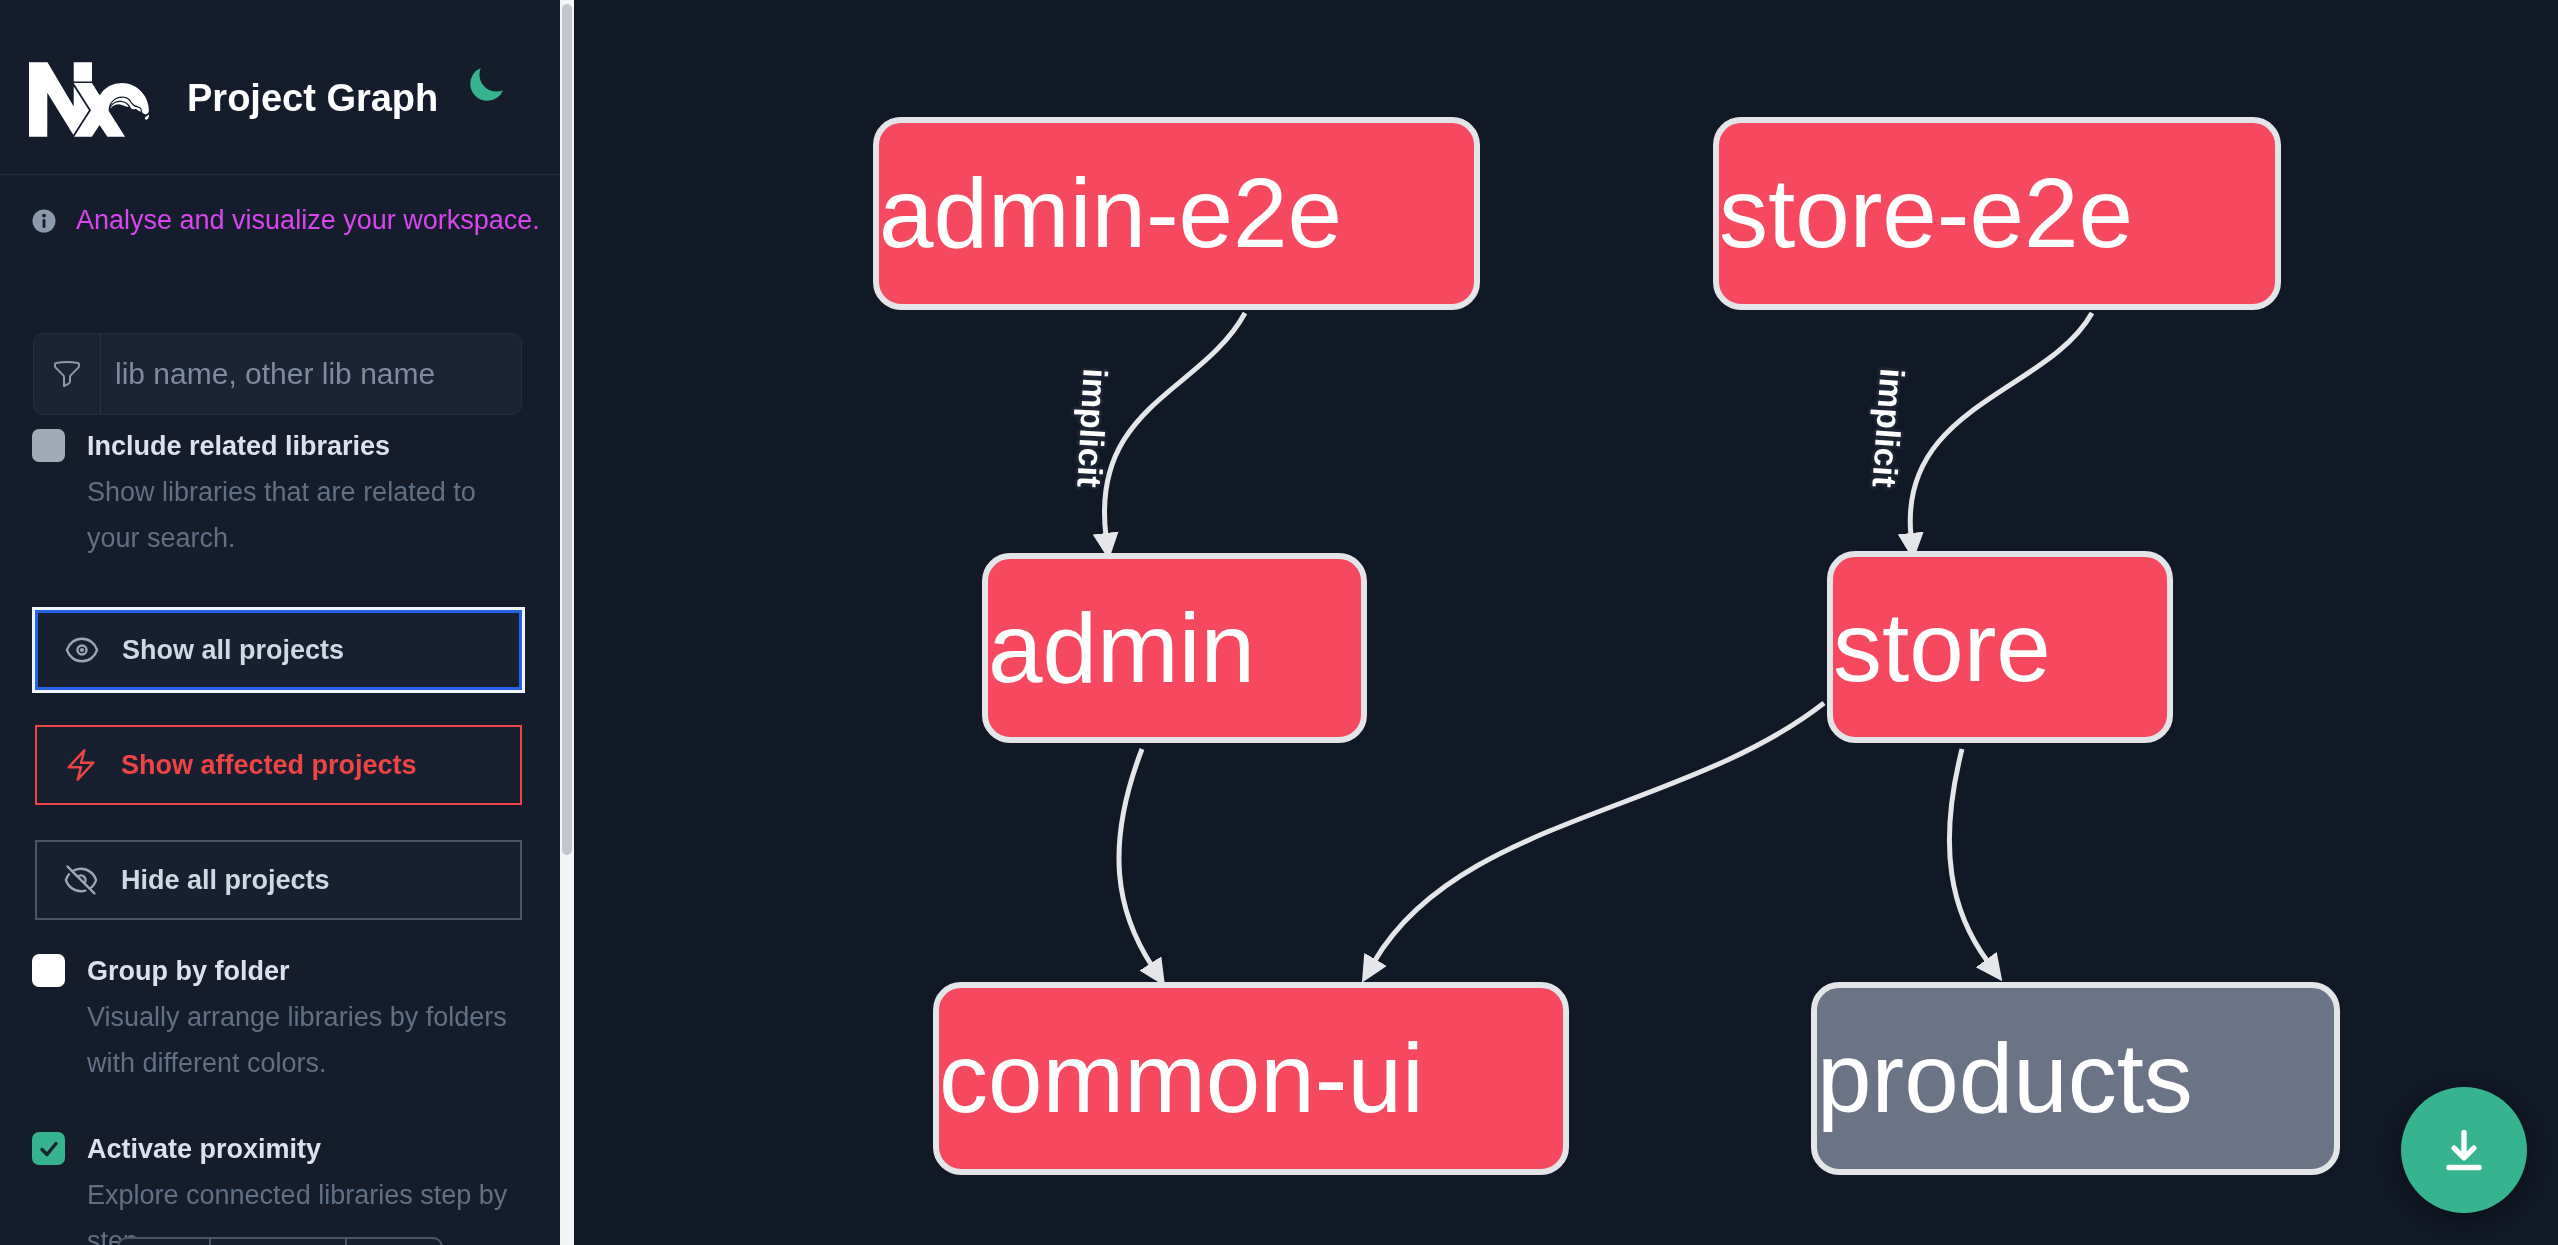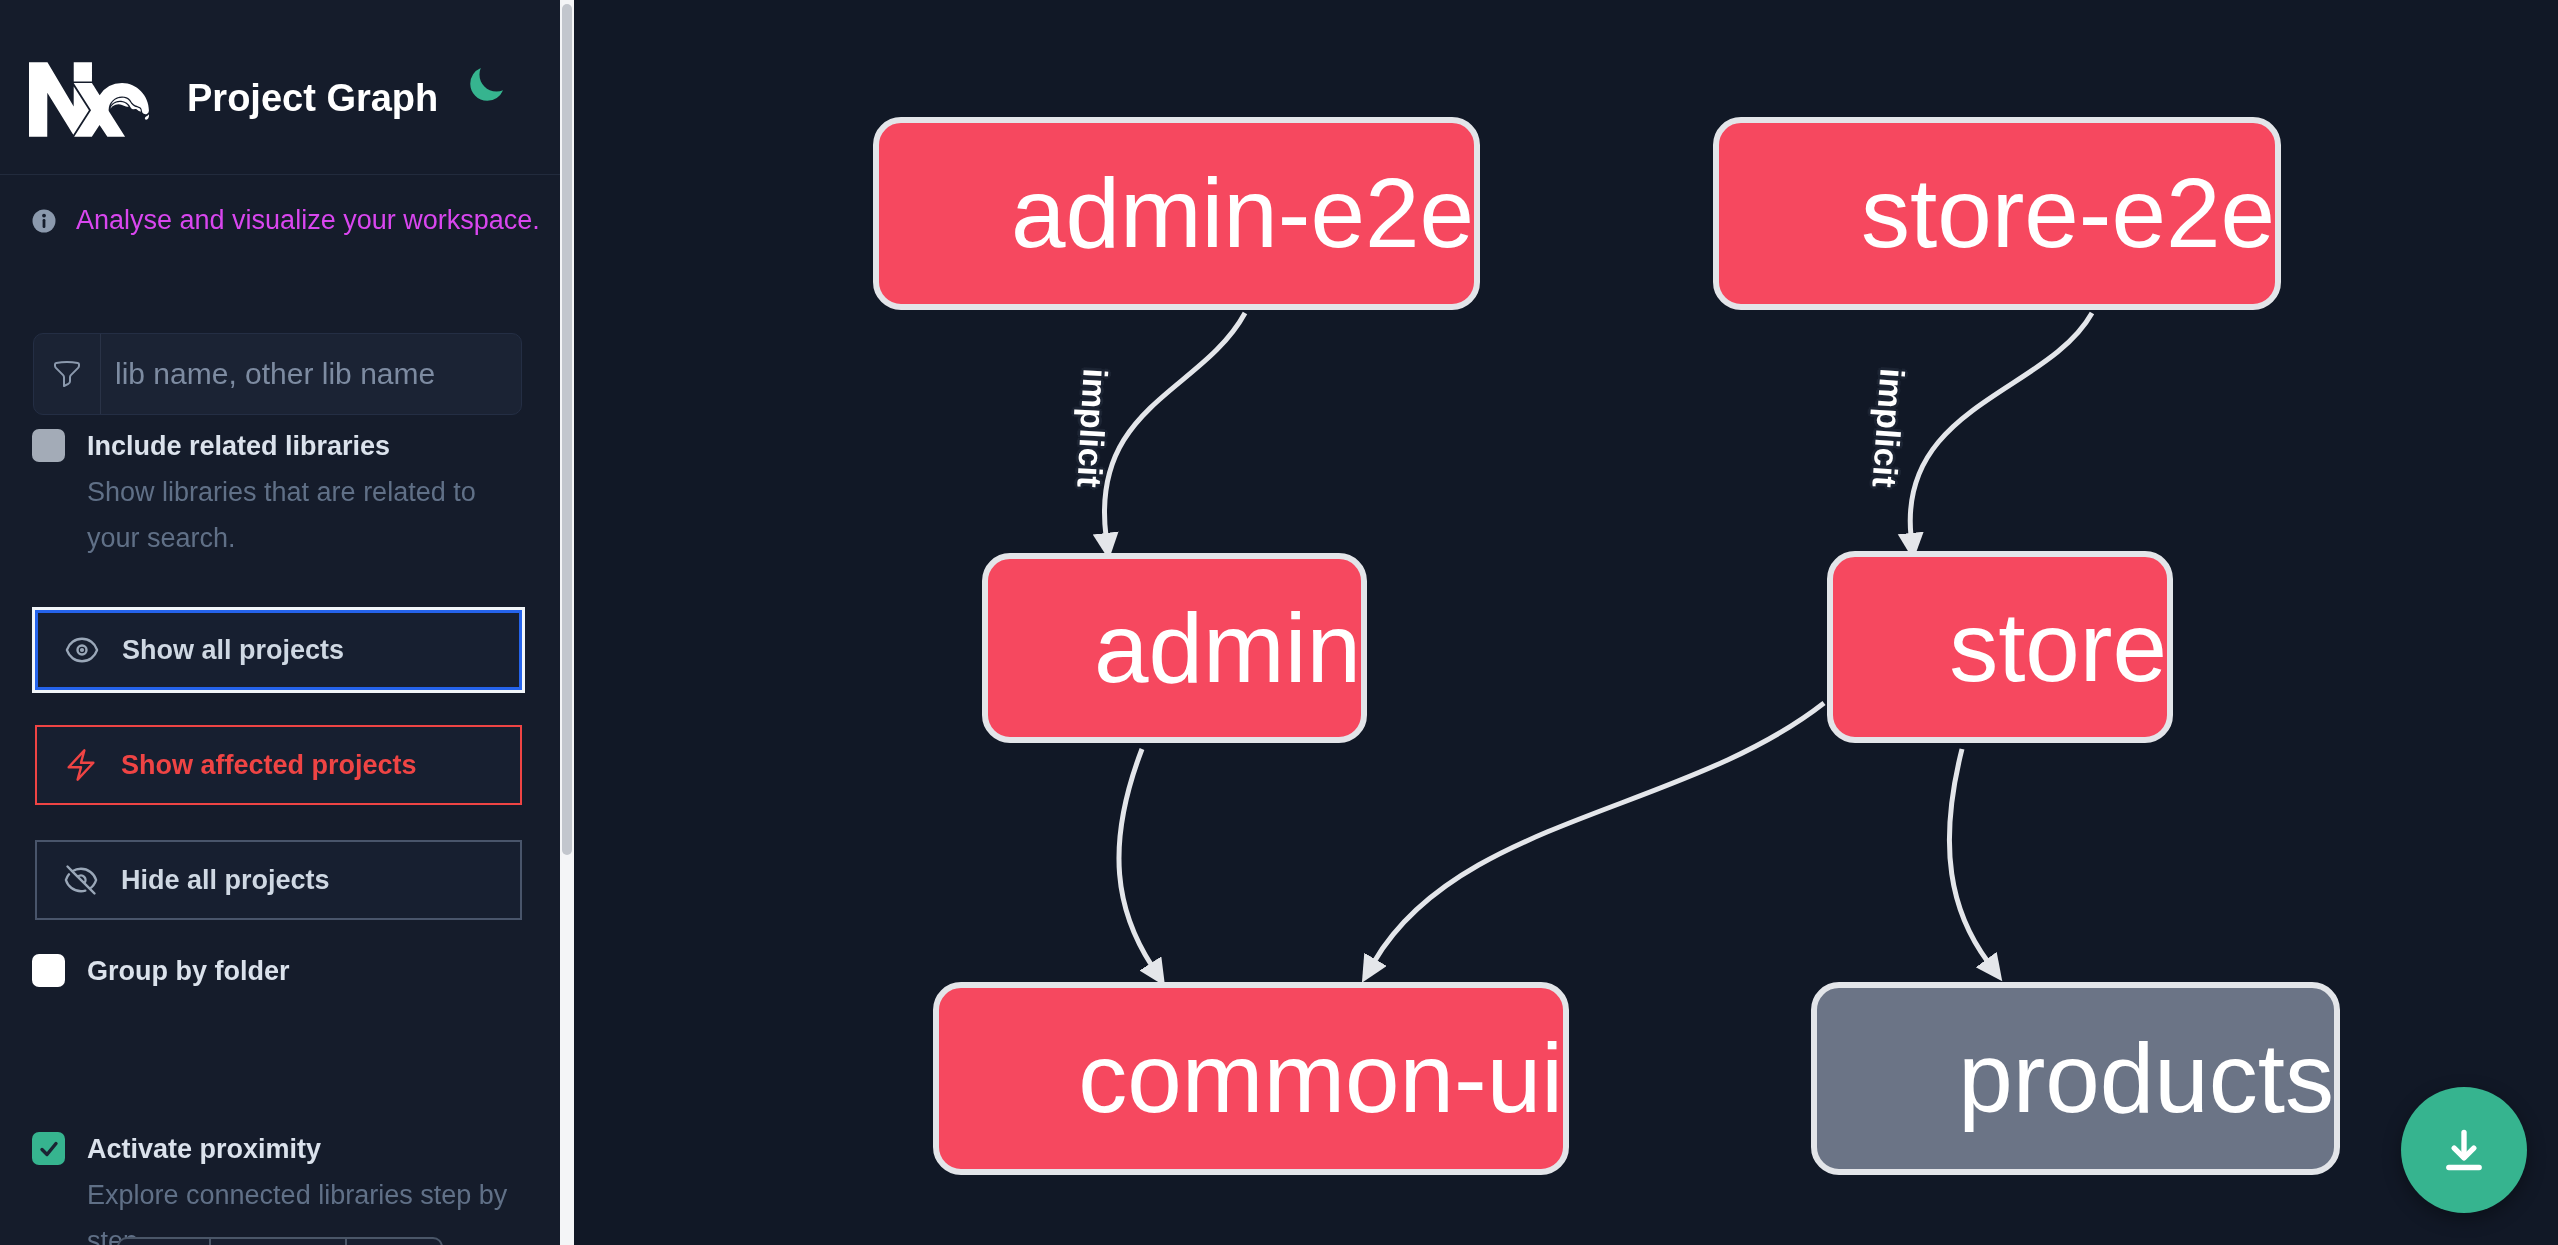--- a/index.html
+++ b/index.html
@@ -4,21 +4,21 @@
 <style>
   html,body{margin:0;padding:0;background:#111826;}
   .stage{position:relative;width:2558px;height:1245px;overflow:hidden;
          font-family:"Liberation Sans",sans-serif;background:#111826;}
   
   .canvas{position:absolute;left:574px;top:0;width:1984px;height:1245px;background:#111826;}
   svg.edges{position:absolute;left:0;top:0;width:2558px;height:1245px;pointer-events:none;z-index:1;}
   .edge-label{position:absolute;z-index:2;font-size:34px;font-weight:bold;color:#ffffff;white-space:nowrap;
     text-shadow:3px 0 0 #1c2433,-3px 0 0 #1c2433,0 3px 0 #1c2433,0 -3px 0 #1c2433,
                 2px 2px 0 #1c2433,-2px -2px 0 #1c2433,2px -2px 0 #1c2433,-2px 2px 0 #1c2433;}
-  .node{position:absolute;z-index:3;display:flex;align-items:center;justify-content:flex-end;
+  .node{position:absolute;z-index:3;display:flex;align-items:center;justify-content:flex-start;
         border:6px solid #e3e5e9;border-radius:28px;color:#ffffff;font-size:98px;font-weight:400;
         box-sizing:border-box;cursor:pointer;}
   .node.affected{background:#f6485f;}
   .node.unaffected{background:#6b7486;}
   .fab{position:absolute;z-index:5;left:2401px;top:1087px;width:126px;height:126px;border-radius:50%;
        background:#36b48f;border:none;display:flex;align-items:center;justify-content:center;cursor:pointer;
        box-shadow:0 6px 18px rgba(0,0,0,.35);}
   
   .sidebar{position:absolute;z-index:10;left:0;top:0;width:560px;height:1245px;background:#151c2b;overflow:hidden;}
   .hdr-divider{position:absolute;left:0;top:174px;width:560px;height:1px;background:#222b3d;}
@@ -165,20 +165,21 @@
     <button class="act plain" style="top:840px;">
       <svg width="36" height="36" viewBox="0 0 24 24" fill="none" stroke="#9aa7b8" stroke-width="1.6" stroke-linecap="round" stroke-linejoin="round">
         <path d="M3.98 8.223A10.477 10.477 0 0 0 1.934 12C3.226 16.338 7.244 19.5 12 19.5c.993 0 1.953-.138 2.863-.395M6.228 6.228A10.451 10.451 0 0 1 12 4.5c4.756 0 8.773 3.162 10.065 7.498a10.522 10.522 0 0 1-4.293 5.774M6.228 6.228 3 3m3.228 3.228 3.65 3.65m7.894 7.894L21 21m-3.228-3.228-3.65-3.65m0 0a3 3 0 1 0-4.243-4.243m4.242 4.242L9.88 9.88"></path>
       </svg>
       <span>Hide all projects</span>
     </button>
 
     <div class="opt" style="top:954px;height:135px;">
       <span class="cb white"></span>
       <span class="opt-label">Group by folder</span>
+      <span class="opt-desc">Visually arrange libraries by folders with different colors.</span>
     </div>
 
     <div class="opt" style="top:1132px;height:135px;">
       <span class="cb green">
         <svg width="24" height="24" viewBox="0 0 24 24" fill="none" stroke="#1b2433" stroke-width="3.4" stroke-linecap="round" stroke-linejoin="round">
           <path d="M5 12.5 10 17.5 19 6.5"></path>
         </svg>
       </span>
       <span class="opt-label">Activate proximity</span>
       <span class="opt-desc">Explore connected libraries step by step.</span>

